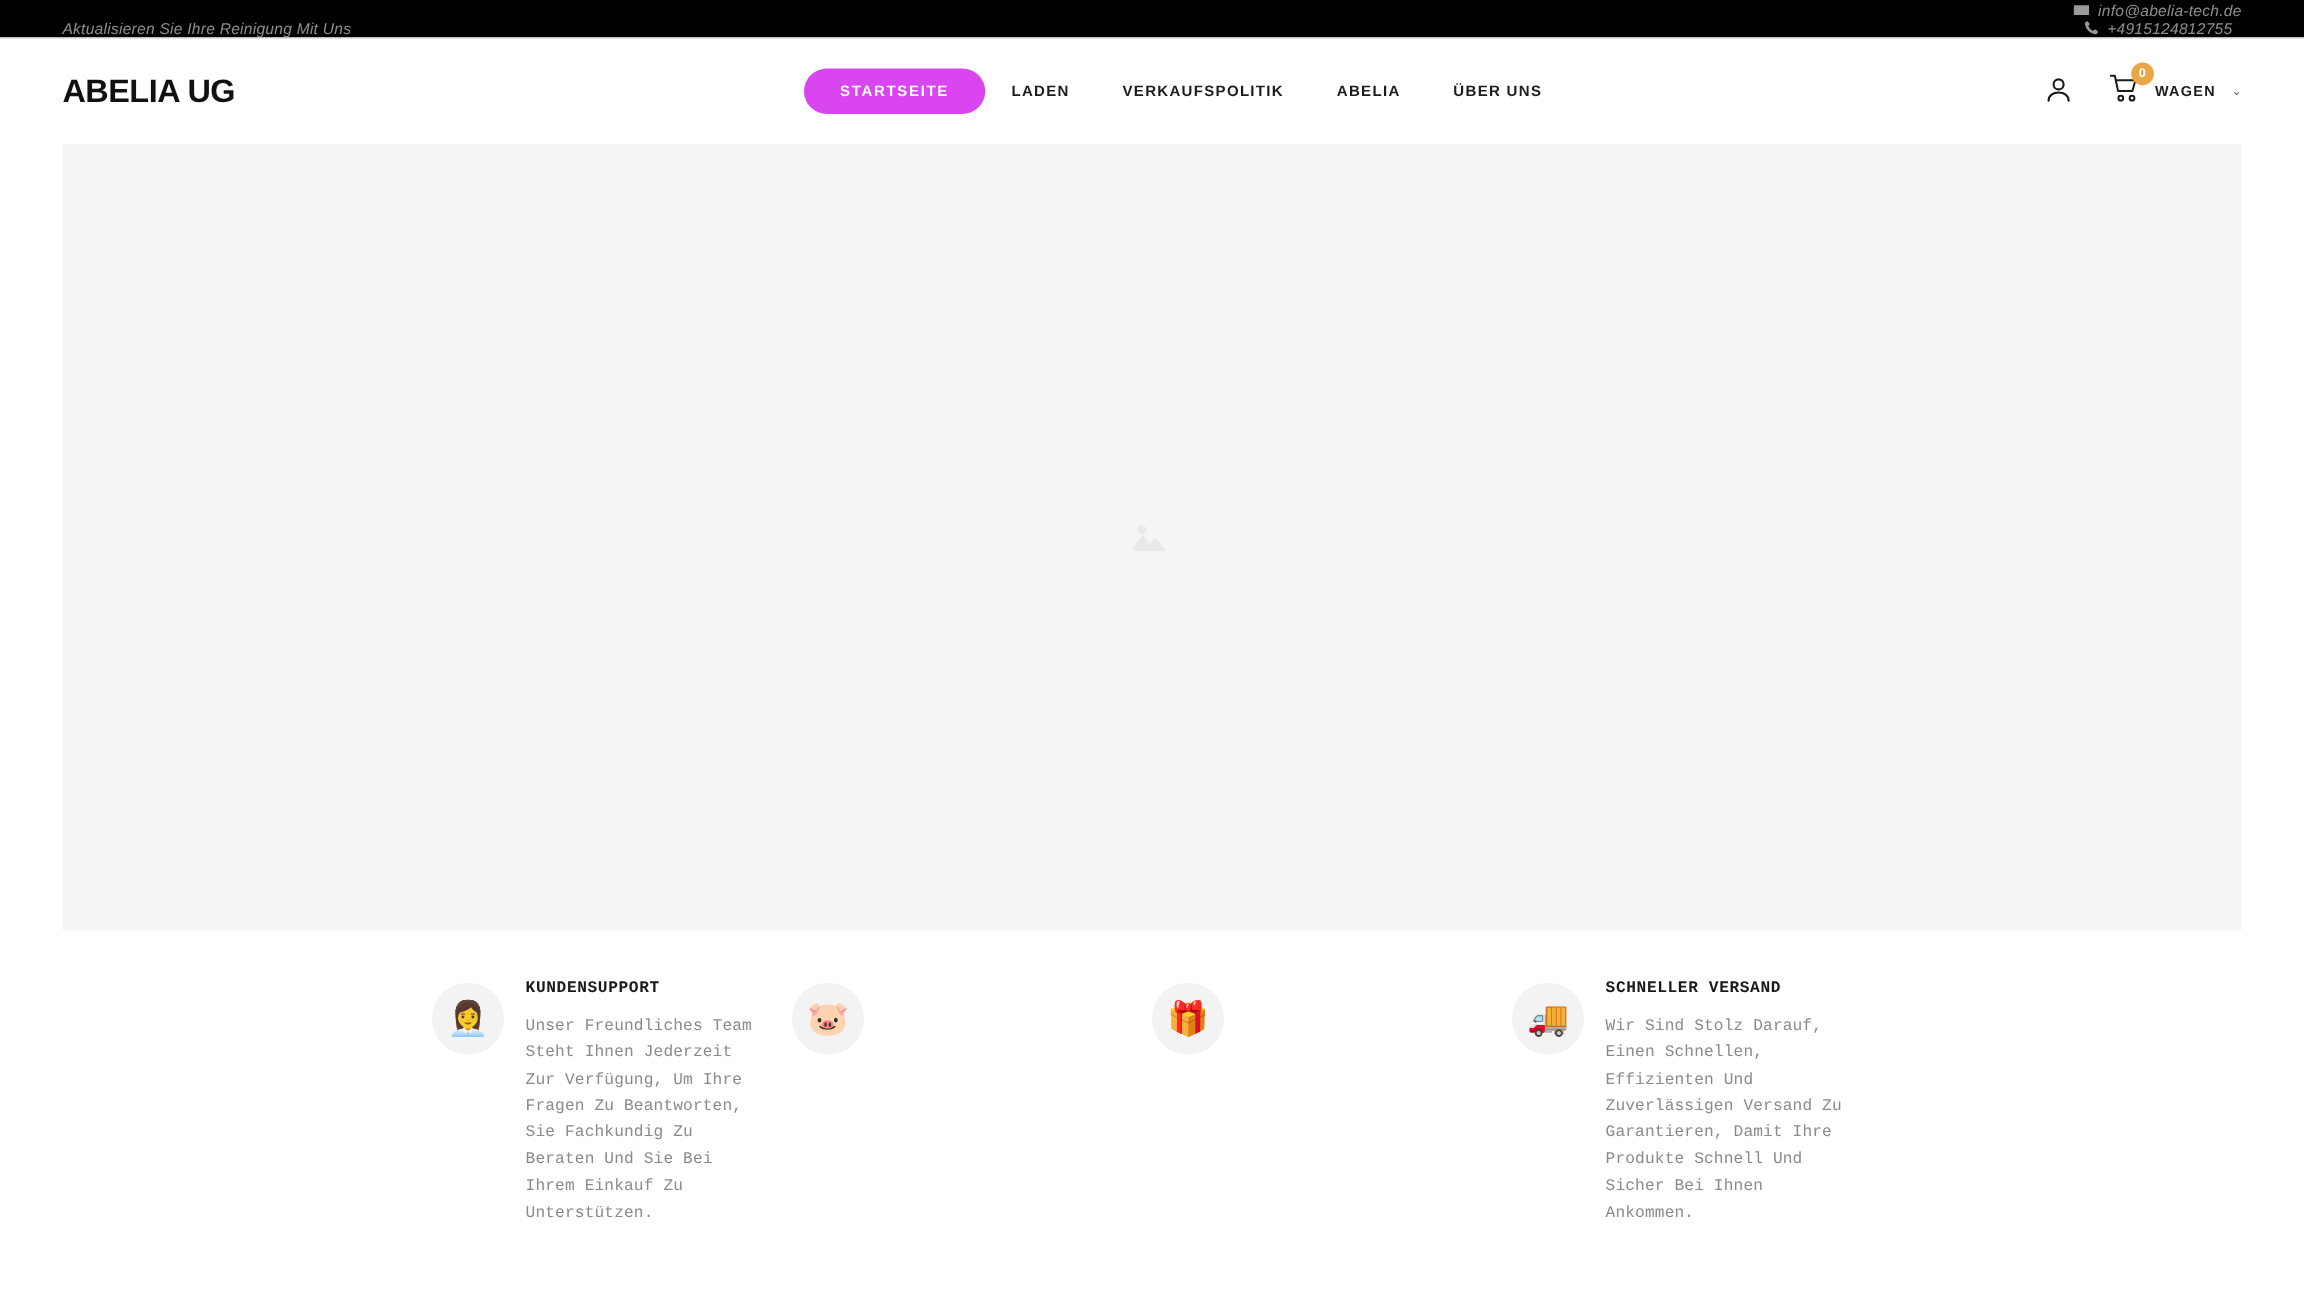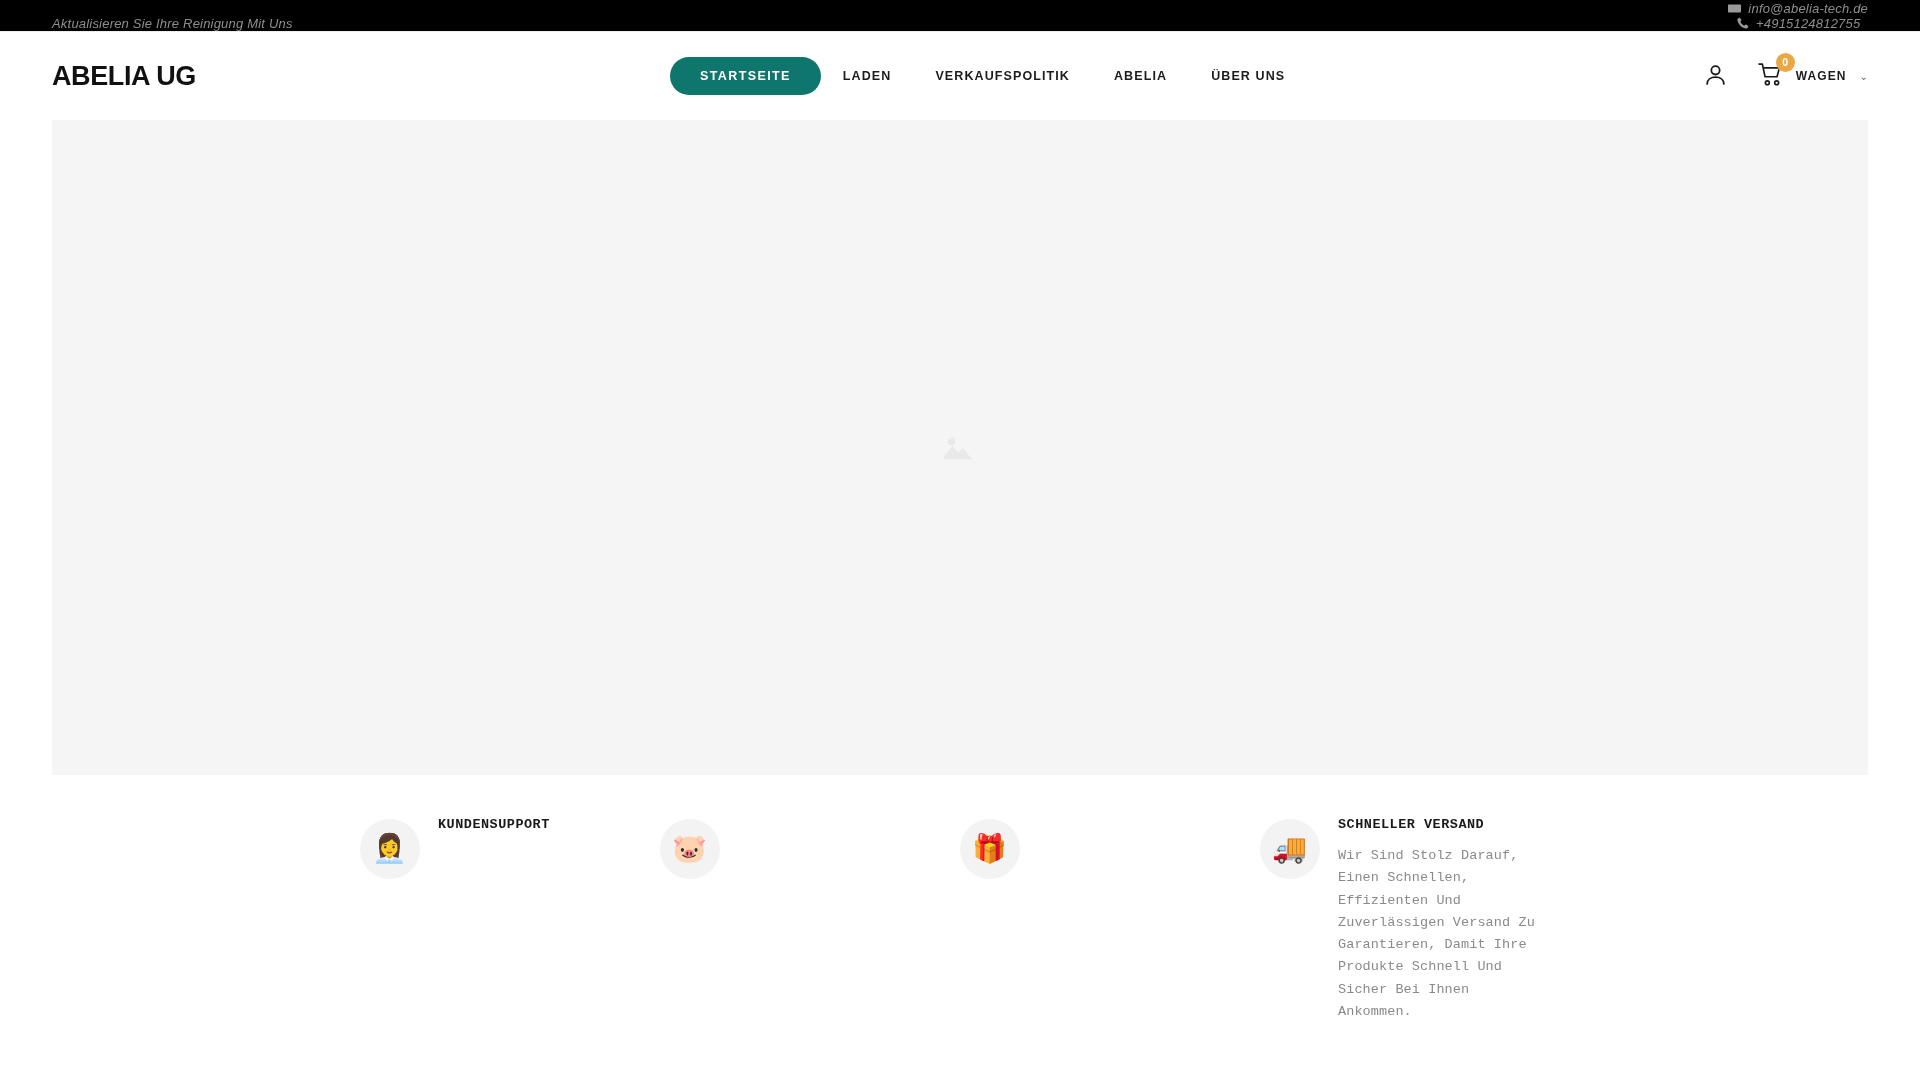--- a/index.html
+++ b/index.html
@@ -101,21 +101,21 @@
     line-height: 1;
     white-space: nowrap;
     text-decoration: none;
     cursor: pointer;
     background: none;
     border: none;
     font-family: inherit;
   }
 
   .nav-item.active {
-    background: #0f766e;
+    background: #d946ef;
     color: #ffffff;
     border-radius: 24px;
     padding: 13px 30px;
     letter-spacing: 1.4px;
   }
 
   .header-actions {
     display: flex;
     align-items: center;
     gap: 30px;
@@ -317,20 +317,21 @@
       </svg>
     </div>
   </div>
 
   <div class="features">
 
     <div class="feature">
       <div class="feature-icon">👩‍💼</div>
       <div class="feature-body">
         <div class="feature-title">KUNDENSUPPORT</div>
+        <div class="feature-text">Unser Freundliches Team Steht Ihnen Jederzeit Zur Verfügung, Um Ihre Fragen Zu Beantworten, Sie Fachkundig Zu Beraten Und Sie Bei Ihrem Einkauf Zu Unterstützen.</div>
       </div>
     </div>
 
     <div class="feature">
       <div class="feature-icon">🐷</div>
     </div>
 
     <div class="feature">
       <div class="feature-icon">🎁</div>
     </div>

